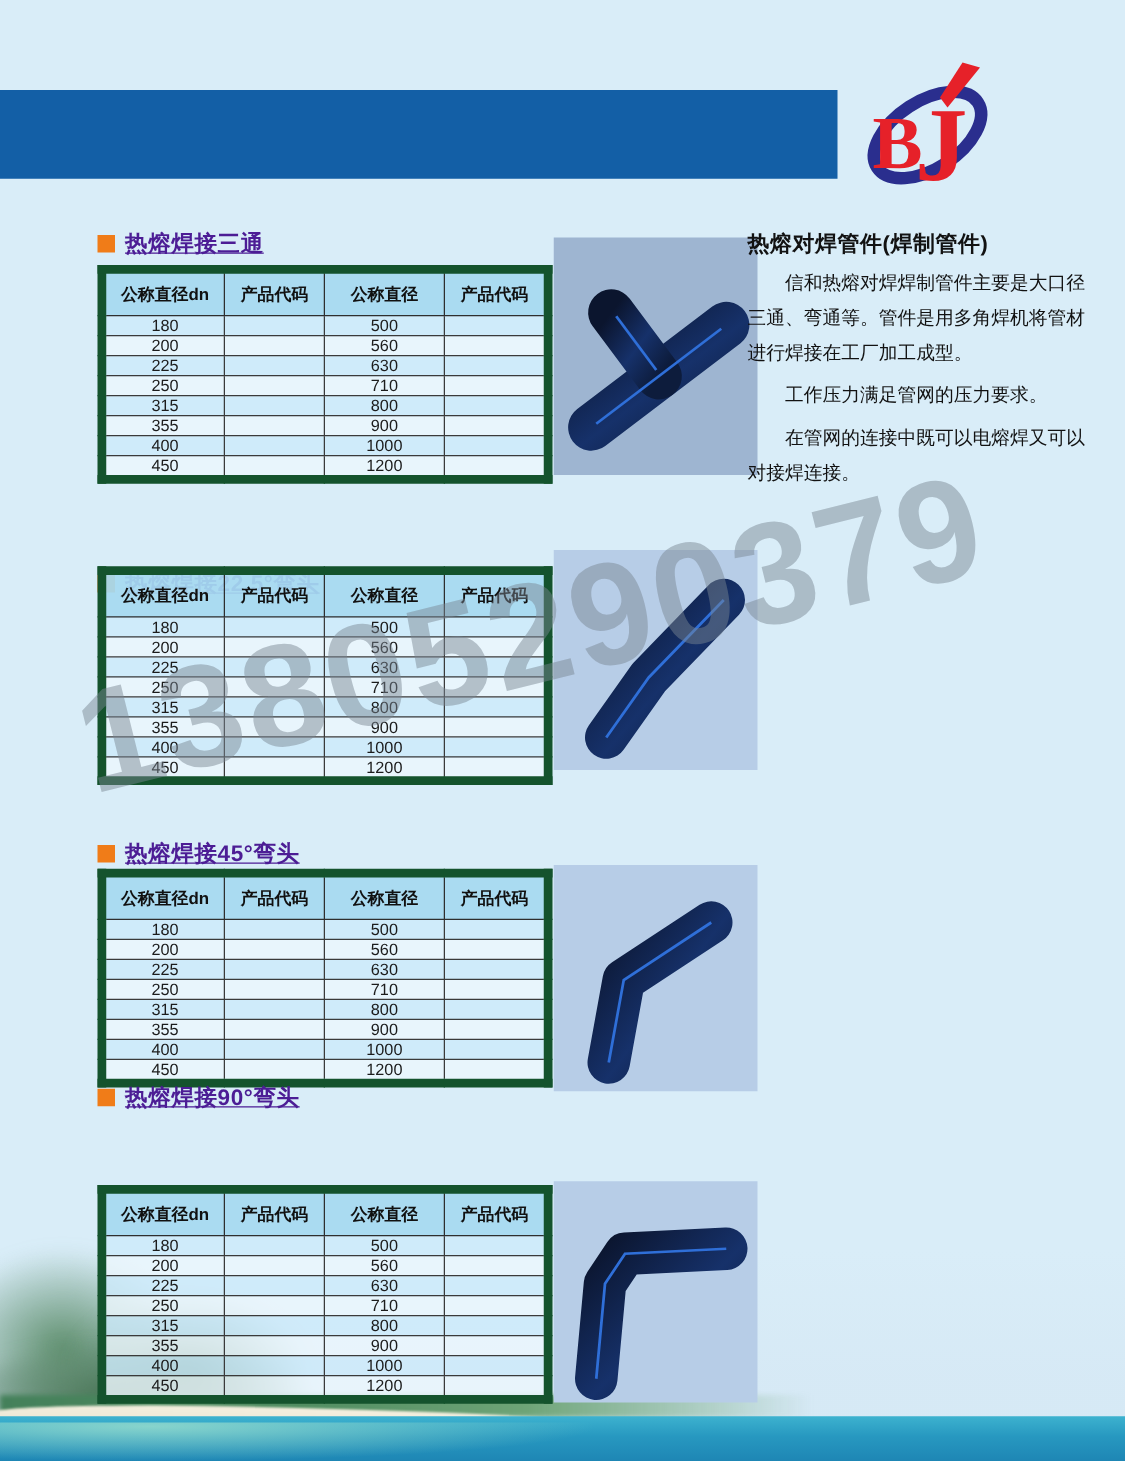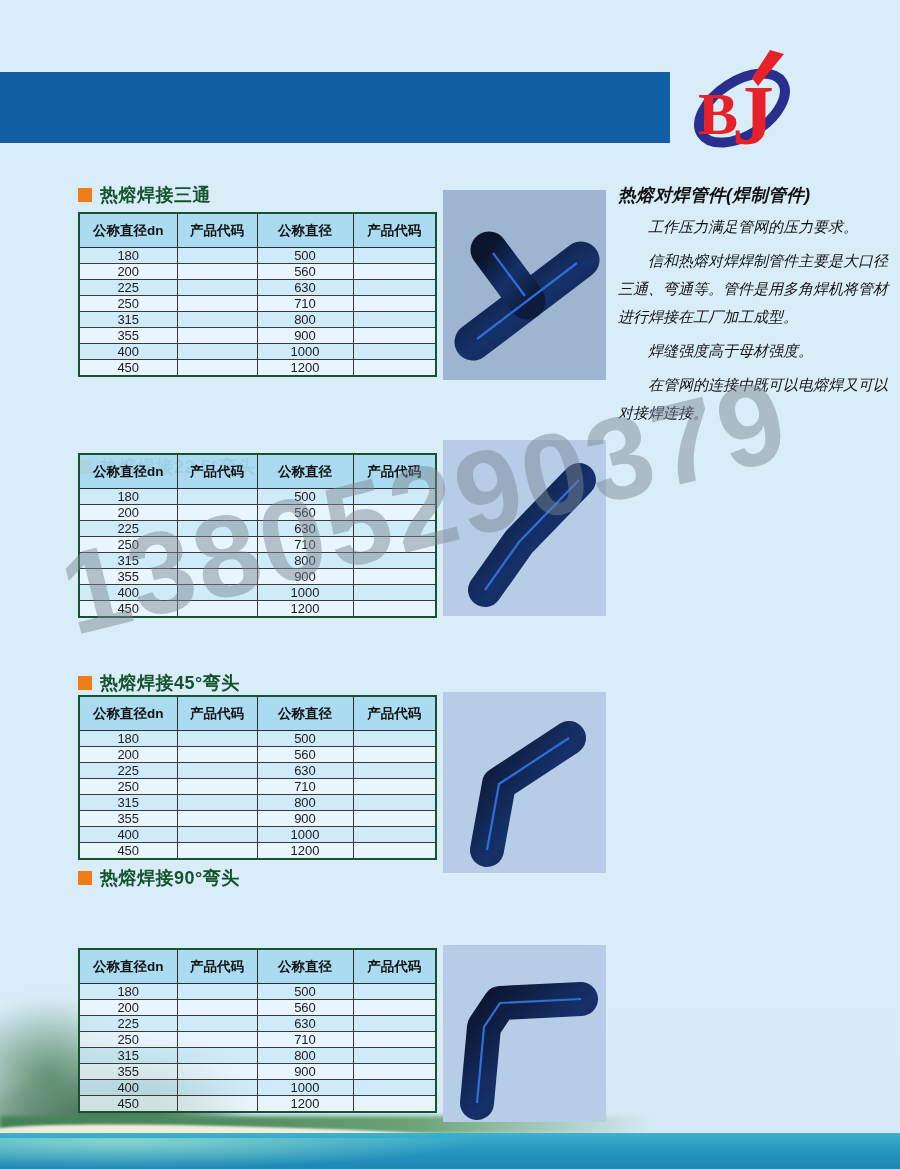--- a/index.html
+++ b/index.html
@@ -27,36 +27,36 @@
     background:radial-gradient(ellipse at 25% 10%,rgba(150,220,205,.85) 0%,rgba(150,220,205,0) 70%);}
 
   
   .watermark{position:absolute;left:52px;top:428px;width:840px;z-index:5;pointer-events:none;
     font-size:116px;font-weight:bold;letter-spacing:3px;color:rgba(122,133,146,.48);
     transform:rotate(-14deg);transform-origin:50% 50%;white-space:nowrap;}
 
   
   .section-title{position:absolute;left:78px;height:22px;display:flex;align-items:center;z-index:3;}
   .bullet{width:14px;height:14px;background:#f07c18;margin-right:8px;flex:0 0 auto;}
-  .section-title span.t{color:#14532d;font-size:18px;font-weight:bold;letter-spacing:.5px;}
+  .section-title span.t{color:#4c1d95;font-size:18px;font-weight:bold;letter-spacing:.5px;text-decoration:underline;}
 
   .spec-table{position:absolute;left:78px;width:357px;border-collapse:collapse;table-layout:fixed;z-index:3;
-    border:2px solid #14532d;}
+    border:7px solid #14532d;}
   .spec-table th{height:31px;background:rgba(166,217,240,.93);border:1px solid #2e2e2e;
     font-size:13.5px;font-weight:bold;color:#111;}
   .spec-table td{height:15px;border:1px solid #3a3a3a;text-align:center;font-size:13px;color:#1c1c1c;padding:0;line-height:15px;}
   .spec-table tbody tr:nth-child(odd) td{background:rgba(205,234,250,.82);}
   .spec-table tbody tr:nth-child(even) td{background:rgba(236,247,253,.82);}
 
   .photo{position:absolute;left:443px;width:163px;z-index:2;}
   .photo.p1{background:#9eb5d1;}
   .photo.p2,.photo.p3,.photo.p4{background:#b7cde7;}
 
   
-  .info{position:absolute;left:618px;top:183px;width:274px;z-index:3;color:#121212;font-style:italic;}
+  .info{position:absolute;left:598px;top:183px;width:274px;z-index:3;color:#121212;}
   .info h2{margin:0;font-size:17.5px;font-weight:bold;letter-spacing:.5px;}
   .info p{margin:6px 0 0 0;font-size:15px;line-height:28px;text-indent:2em;}
 </style>
 </head>
 <body>
 
 <div class="page">
 
   <svg width="0" height="0" style="position:absolute" aria-hidden="true">
     <defs>
@@ -392,21 +392,20 @@
     </table>
   <div class="photo p4" style="top:945px;height:177px">
     <svg width="163" height="177" viewBox="0 0 163 177">
       <polyline points="34,158 41,82 57,58 138,54" fill="none" stroke="url(#pipeGrad)" stroke-width="34" stroke-linecap="round" stroke-linejoin="round"></polyline>
       <polyline points="34,158 41,82 57,58 138,54" fill="none" stroke="#2f6fd8" stroke-width="2.2"></polyline>
     </svg>
   </div>
 
   <div class="info">
     <h2>热熔对焊管件(焊制管件)</h2>
+    <p>信和热熔对焊焊制管件主要是大口径三通、弯通等。管件是用多角焊机将管材进行焊接在工厂加工成型。</p>
     <p>工作压力满足管网的压力要求。</p>
-    <p>信和热熔对焊焊制管件主要是大口径三通、弯通等。管件是用多角焊机将管材进行焊接在工厂加工成型。</p>
-    <p>焊缝强度高于母材强度。</p>
     <p>在管网的连接中既可以电熔焊又可以对接焊连接。</p>
   </div>
 
   <div class="watermark">13805290379</div>
 
 </div>
 
 </body></html>

